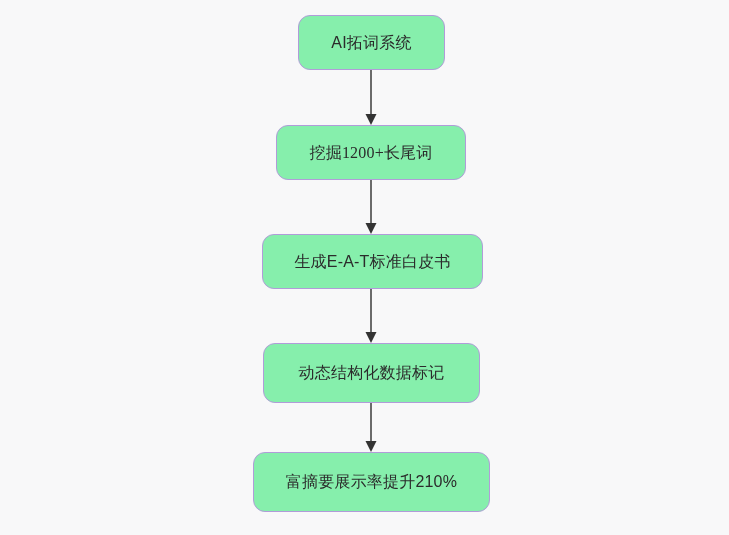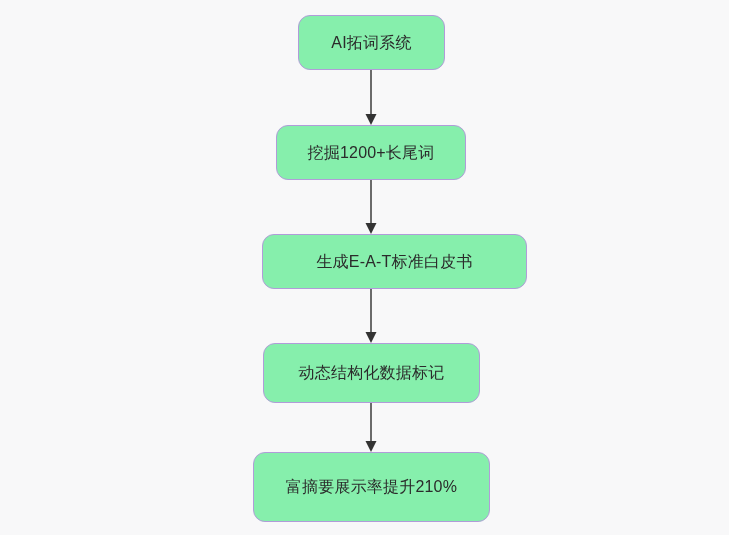--- a/index.html
+++ b/index.html
@@ -39,24 +39,24 @@
 
   .node-label {
     display: block;
     color: #2b2b2b;
     font-size: 16px;
     text-align: center;
   }
 
   
   #node-0 { left: 298px; top: 15px;  width: 147px; height: 55px; }
-  #node-1 { left: 276px; top: 125px; width: 190px; height: 55px; }
-  #node-2 { left: 262px; top: 234px; width: 265px; height: 55px; }
+  #node-1 { left: 276px; top: 125px; width: 190px; height: 55px; font-family: Liberation Serif, serif; }
+  #node-2 { left: 262px; top: 234px; width: 221px; height: 55px; }
   #node-3 { left: 263px; top: 343px; width: 217px; height: 60px; }
-  #node-4 { left: 253px; top: 452px; width: 237px; height: 70px; }
+  #node-4 { left: 253px; top: 452px; width: 237px; height: 60px; }
 
   .edge {
     position: absolute;
     left: 0;
     top: 0;
     width: 729px;
     height: 535px;
     pointer-events: none;
     overflow: visible;
   }

